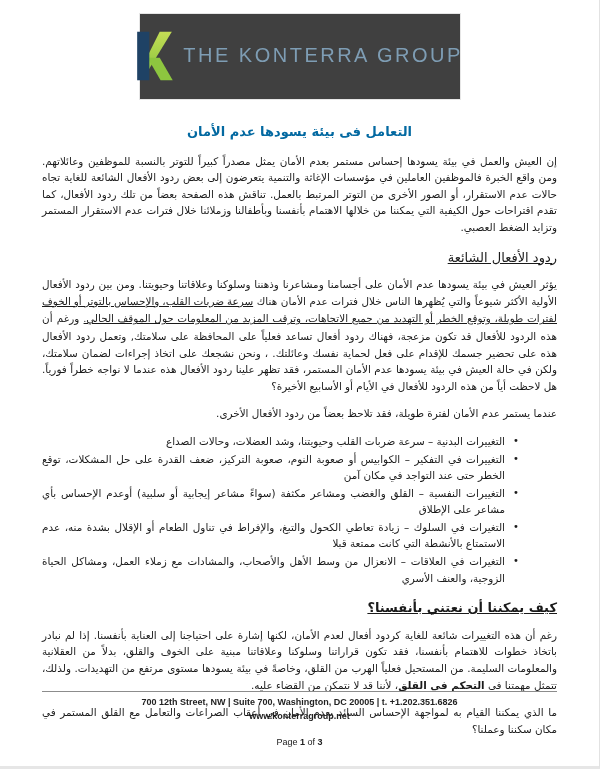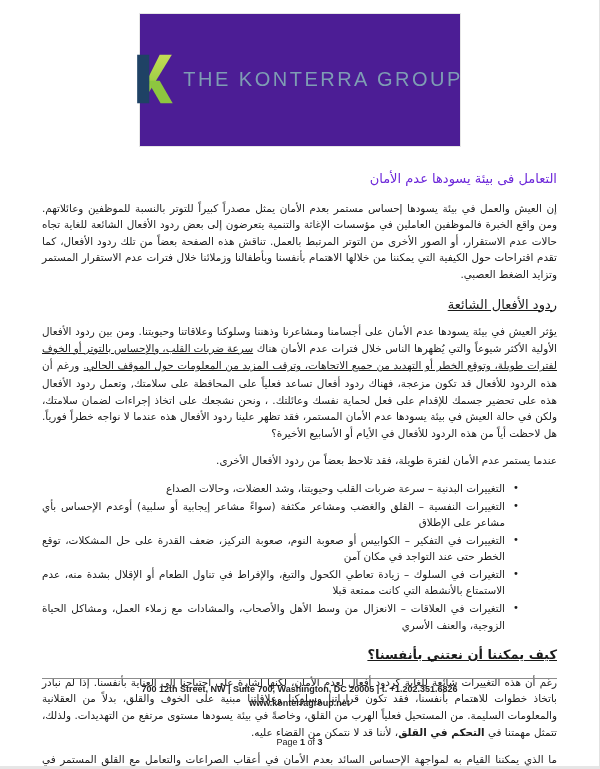--- a/index.html
+++ b/index.html
@@ -13,48 +13,48 @@
     box-sizing:border-box;
     overflow:hidden;
     font-family:"DejaVu Sans", sans-serif;
     color:#1a1a1a;
   }
   
   .logo-box {
     width:322px;
     margin:13px auto 0 auto;
     border:1px solid #e6e6e6;
-    background:#4c1d95;
+    background:#404040;
     display:flex; align-items:center; justify-content:center;
     gap:10px;
     padding:6px 8px 8px 8px;
     box-sizing:border-box;
-    height:134px;
+    height:87px;
   }
   .logo-k { width:37px; height:52px; flex:0 0 auto; }
   .logo-word {
     font-family:"Liberation Sans", sans-serif;
     font-size:20px;
     letter-spacing:2.5px;
     color:#7e9db4;
     font-weight:400;
     white-space:nowrap;
   }
   
   .doc {
     direction:rtl;
     padding:0 42px;
     font-size:10.4px;
     line-height:16.6px;
     text-align:justify;
   }
   .doc-title {
-    text-align:right;
-    color:#6d28d9;
-    font-weight:normal;
+    text-align:center;
+    color:#0369a1;
+    font-weight:bold;
     font-size:13px;
     margin:24px 0 12px 0;
   }
   .para { margin:0 0 11px 0; }
   .sec-heading {
     text-decoration:underline;
     margin:14px 0 10px 0;
     font-size:13px;
     font-weight:normal;
     text-align:right;
@@ -87,21 +87,21 @@
     font-size:9px;
     color:#222;
     direction:ltr;
   }
   .footer-rule {
     border:none;
     border-top:1px solid #8c8c8c;
     margin:0 0 4px 0;
   }
   .footer-line { margin:0 0 2px 0; line-height:12px;font-weight:bold; }
-  .footer-page { margin-top:27px; line-height:12px; }
+  .footer-page { margin-top:14px; line-height:12px; }
 </style>
 </head>
 <body>
 
 <div class="page">
 
   <div class="logo-box">
     <svg class="logo-k" viewBox="0 0 42 60" aria-hidden="true">
       <defs>
         <linearGradient id="kg" x1="0" y1="0" x2="0" y2="1">
@@ -123,22 +123,22 @@
     <p class="para">إن العيش والعمل في بيئة يسودها إحساس مستمر بعدم الأمان يمثل مصدراً كبيراً للتوتر بالنسبة للموظفين وعائلاتهم. ومن واقع الخبرة فالموظفين العاملين في مؤسسات الإغاثة والتنمية يتعرضون إلى بعض ردود الأفعال الشائعة للغاية تجاه حالات عدم الاستقرار، أو الصور الأخرى من التوتر المرتبط بالعمل. تناقش هذه الصفحة بعضاً من تلك ردود الأفعال، كما تقدم اقتراحات حول الكيفية التي يمكننا من خلالها الاهتمام بأنفسنا وبأطفالنا وزملائنا خلال فترات عدم الاستقرار المستمر وتزايد الضغط العصبي.</p>
 
     <div class="sec-heading">ردود الأفعال الشائعة</div>
 
     <p class="para"><span>يؤثر العيش في بيئة يسودها عدم الأمان على أجسامنا ومشاعرنا وذهننا وسلوكنا وعلاقاتنا وحيويتنا. ومن بين ردود الأفعال الأولية الأكثر شيوعاً والتي يُظهرها الناس خلال فترات عدم الأمان هناك </span><span class="u">سرعة ضربات القلب، والإحساس بالتوتر أو الخوف لفترات طويلة، وتوقع الخطر أو التهديد من جميع الاتجاهات، وترقب المزيد من المعلومات حول الموقف الحالي.</span><span> ورغم أن هذه الردود للأفعال قد تكون مزعجة، فهناك ردود أفعال تساعد فعلياً على المحافظة على سلامتك, وتعمل ردود الأفعال هذه على تحضير جسمك للإقدام على فعل لحماية نفسك وعائلتك. ، ونحن نشجعك على اتخاذ إجراءات لضمان سلامتك، ولكن في حالة العيش في بيئة يسودها عدم الأمان المستمر، فقد تظهر علينا ردود الأفعال هذه عندما لا نواجه خطراً فورياً. هل لاحظت أياً من هذه الردود للأفعال في الأيام أو الأسابيع الأخيرة؟</span></p>
 
     <p class="para">عندما يستمر عدم الأمان لفترة طويلة، فقد تلاحظ بعضاً من ردود الأفعال الأخرى.</p>
 
     <ul class="doc-list">
       <li>التغييرات البدنية – سرعة ضربات القلب وحيويتنا، وشد العضلات، وحالات الصداع</li>
+      <li>التغييرات في التفكير – الكوابيس أو صعوبة النوم، صعوبة التركيز، ضعف القدرة على حل المشكلات، توقع الخطر حتى عند التواجد في مكان آمن</li>
       <li>التغييرات النفسية – القلق والغضب ومشاعر مكثفة (سواءً مشاعر إيجابية أو سلبية) أوعدم الإحساس بأي مشاعر على الإطلاق</li>
-      <li>التغييرات في التفكير – الكوابيس أو صعوبة النوم، صعوبة التركيز، ضعف القدرة على حل المشكلات، توقع الخطر حتى عند التواجد في مكان آمن</li>
       <li>التغيرات في السلوك – زيادة تعاطي الكحول والتبغ، والإفراط في تناول الطعام أو الإقلال بشدة منه، عدم الاستمتاع بالأنشطة التي كانت ممتعة قبلا</li>
       <li>التغيرات في العلاقات – الانعزال من وسط الأهل والأصحاب، والمشادات مع زملاء العمل، ومشاكل الحياة الزوجية، والعنف الأسري</li>
     </ul>
 
     <div class="sec-heading bold">كيف يمكننا أن نعتني بأنفسنا؟</div>
 
     <p class="para"><span>رغم أن هذه التغييرات شائعة للغاية كردود أفعال لعدم الأمان، لكنها إشارة على احتياجنا إلى العناية بأنفسنا. إذا لم نبادر باتخاذ خطوات للاهتمام بأنفسنا، فقد تكون قراراتنا وسلوكنا وعلاقاتنا مبنية على الخوف والقلق، بدلاً من العقلانية والمعلومات السليمة. من المستحيل فعلياً الهرب من القلق، وخاصةً في بيئة يسودها مستوى مرتفع من التهديدات. ولذلك، تتمثل مهمتنا في </span><span class="b">التحكم في القلق</span><span>، لأننا قد لا نتمكن من القضاء عليه.</span></p>
 
     <p class="para">ما الذي يمكننا القيام به لمواجهة الإحساس السائد بعدم الأمان في أعقاب الصراعات والتعامل مع القلق المستمر في مكان سكننا وعملنا؟</p>
 

